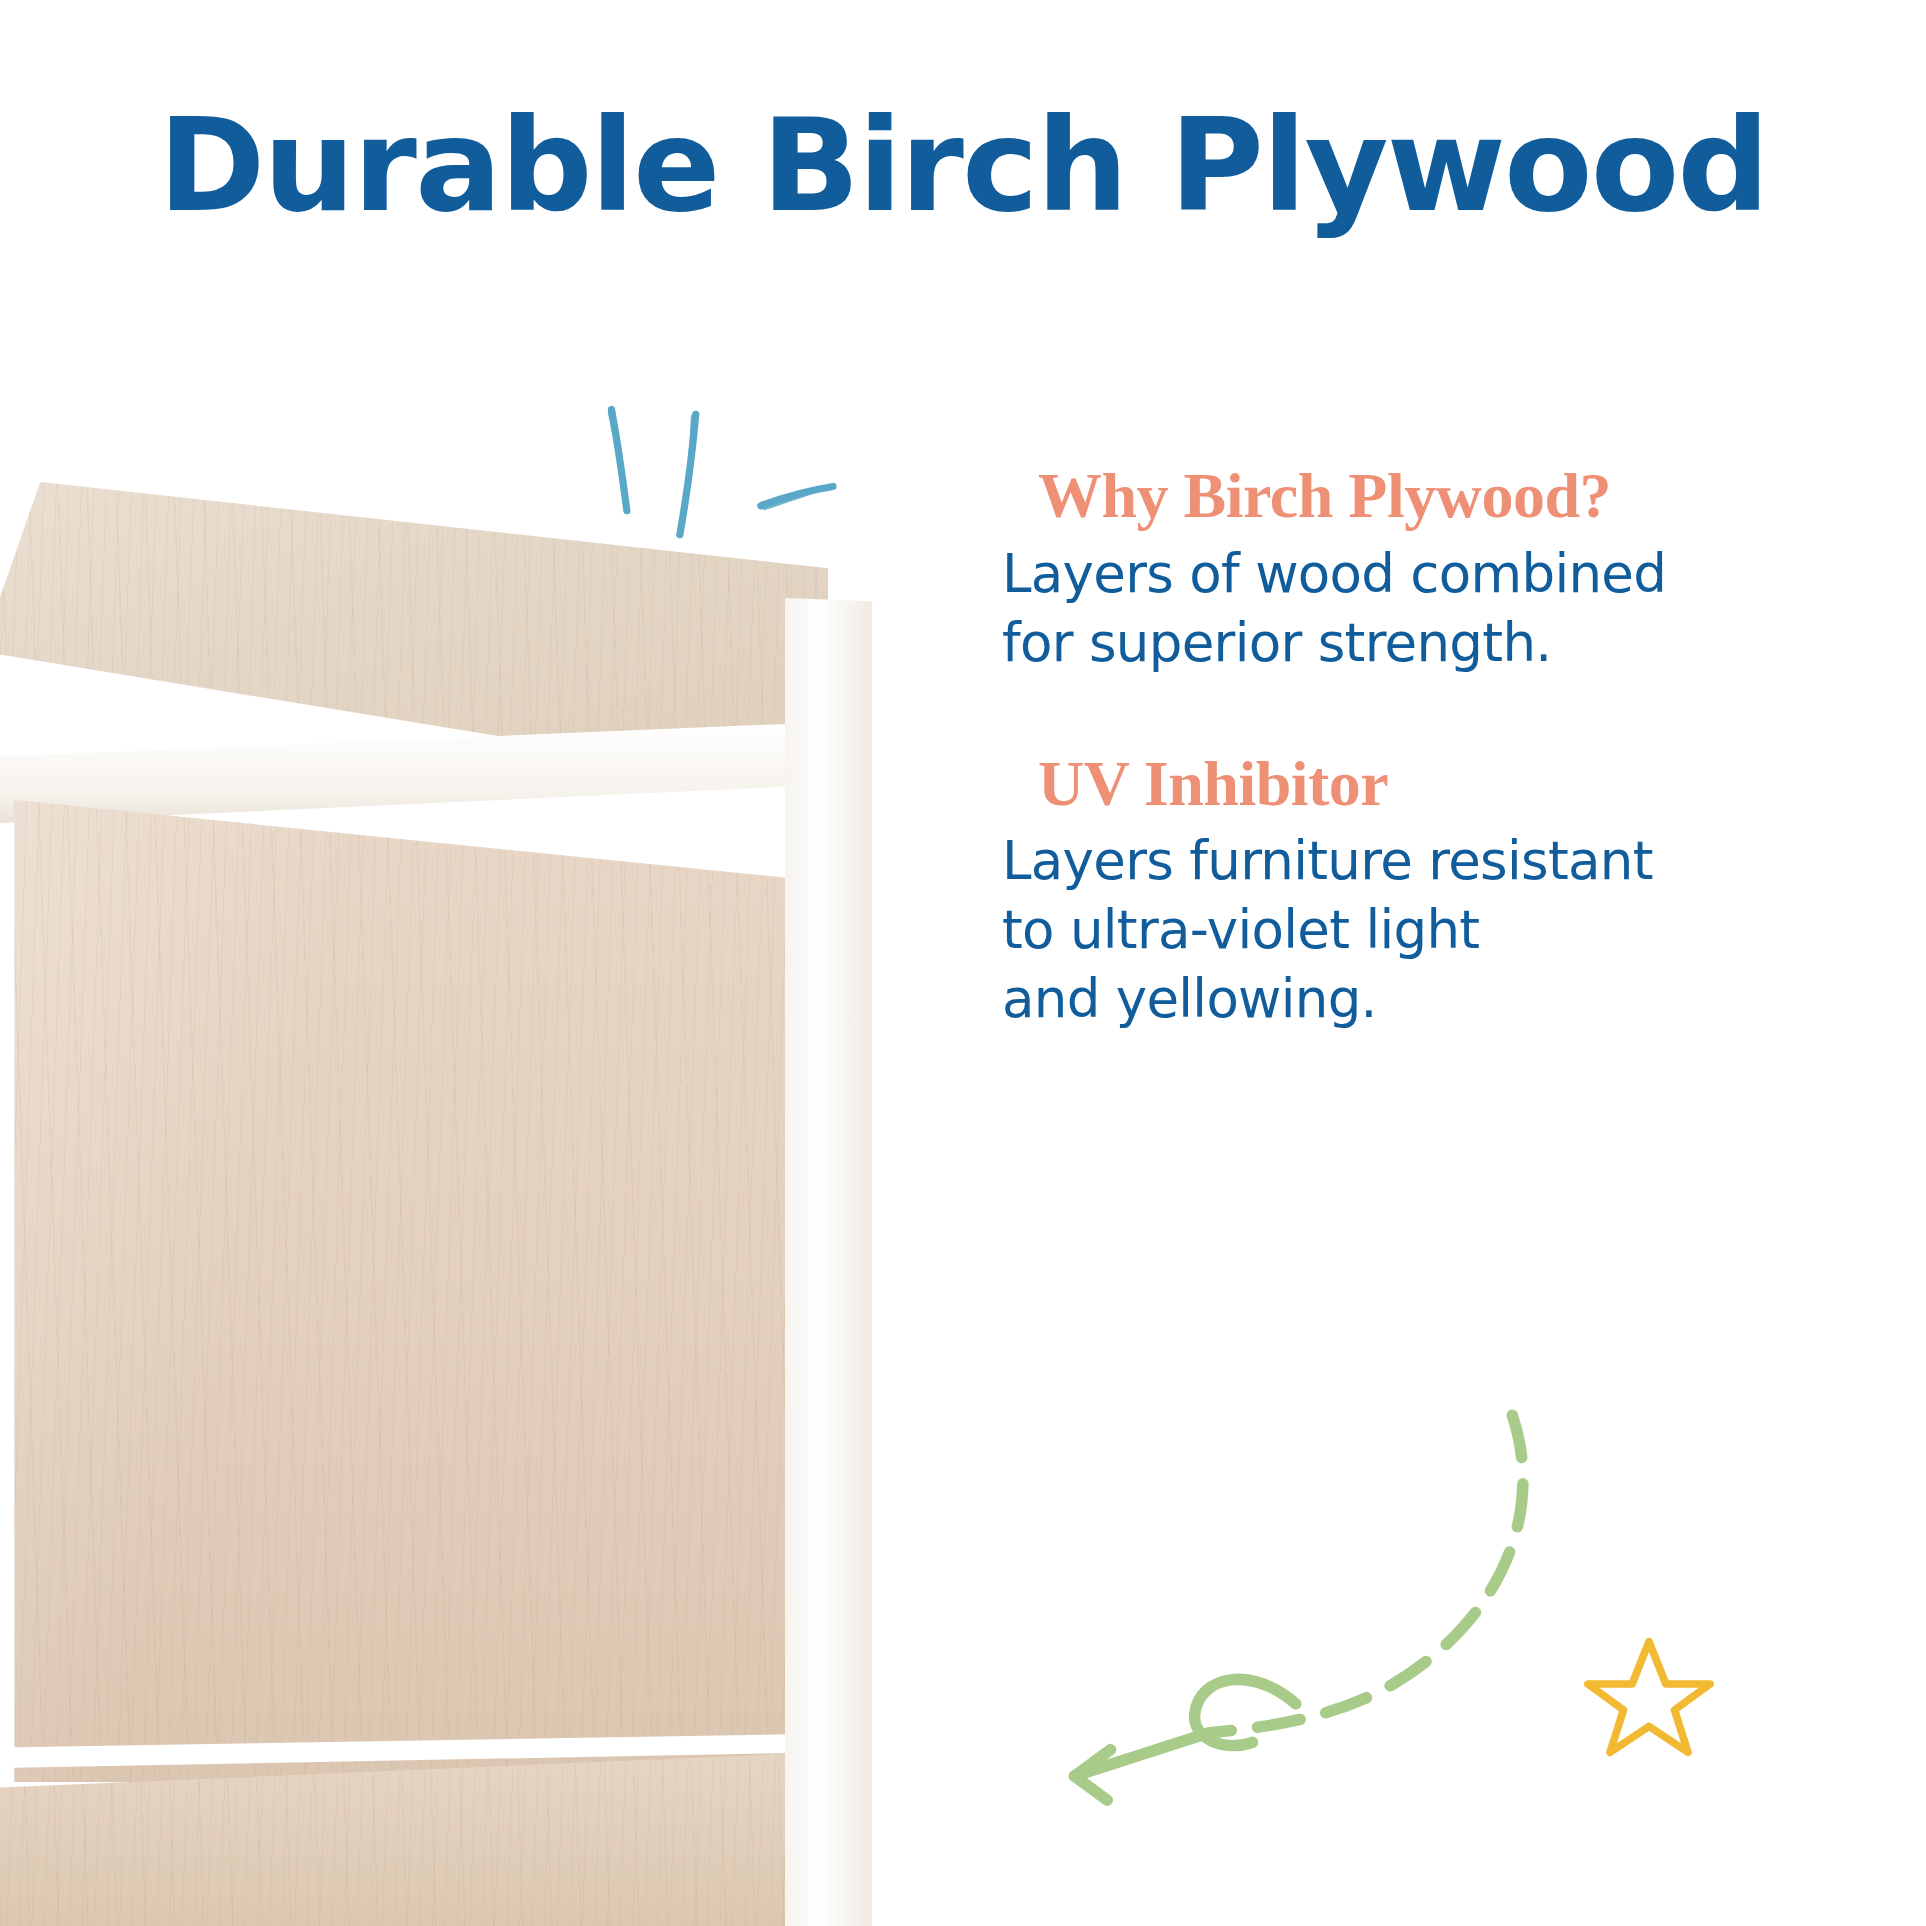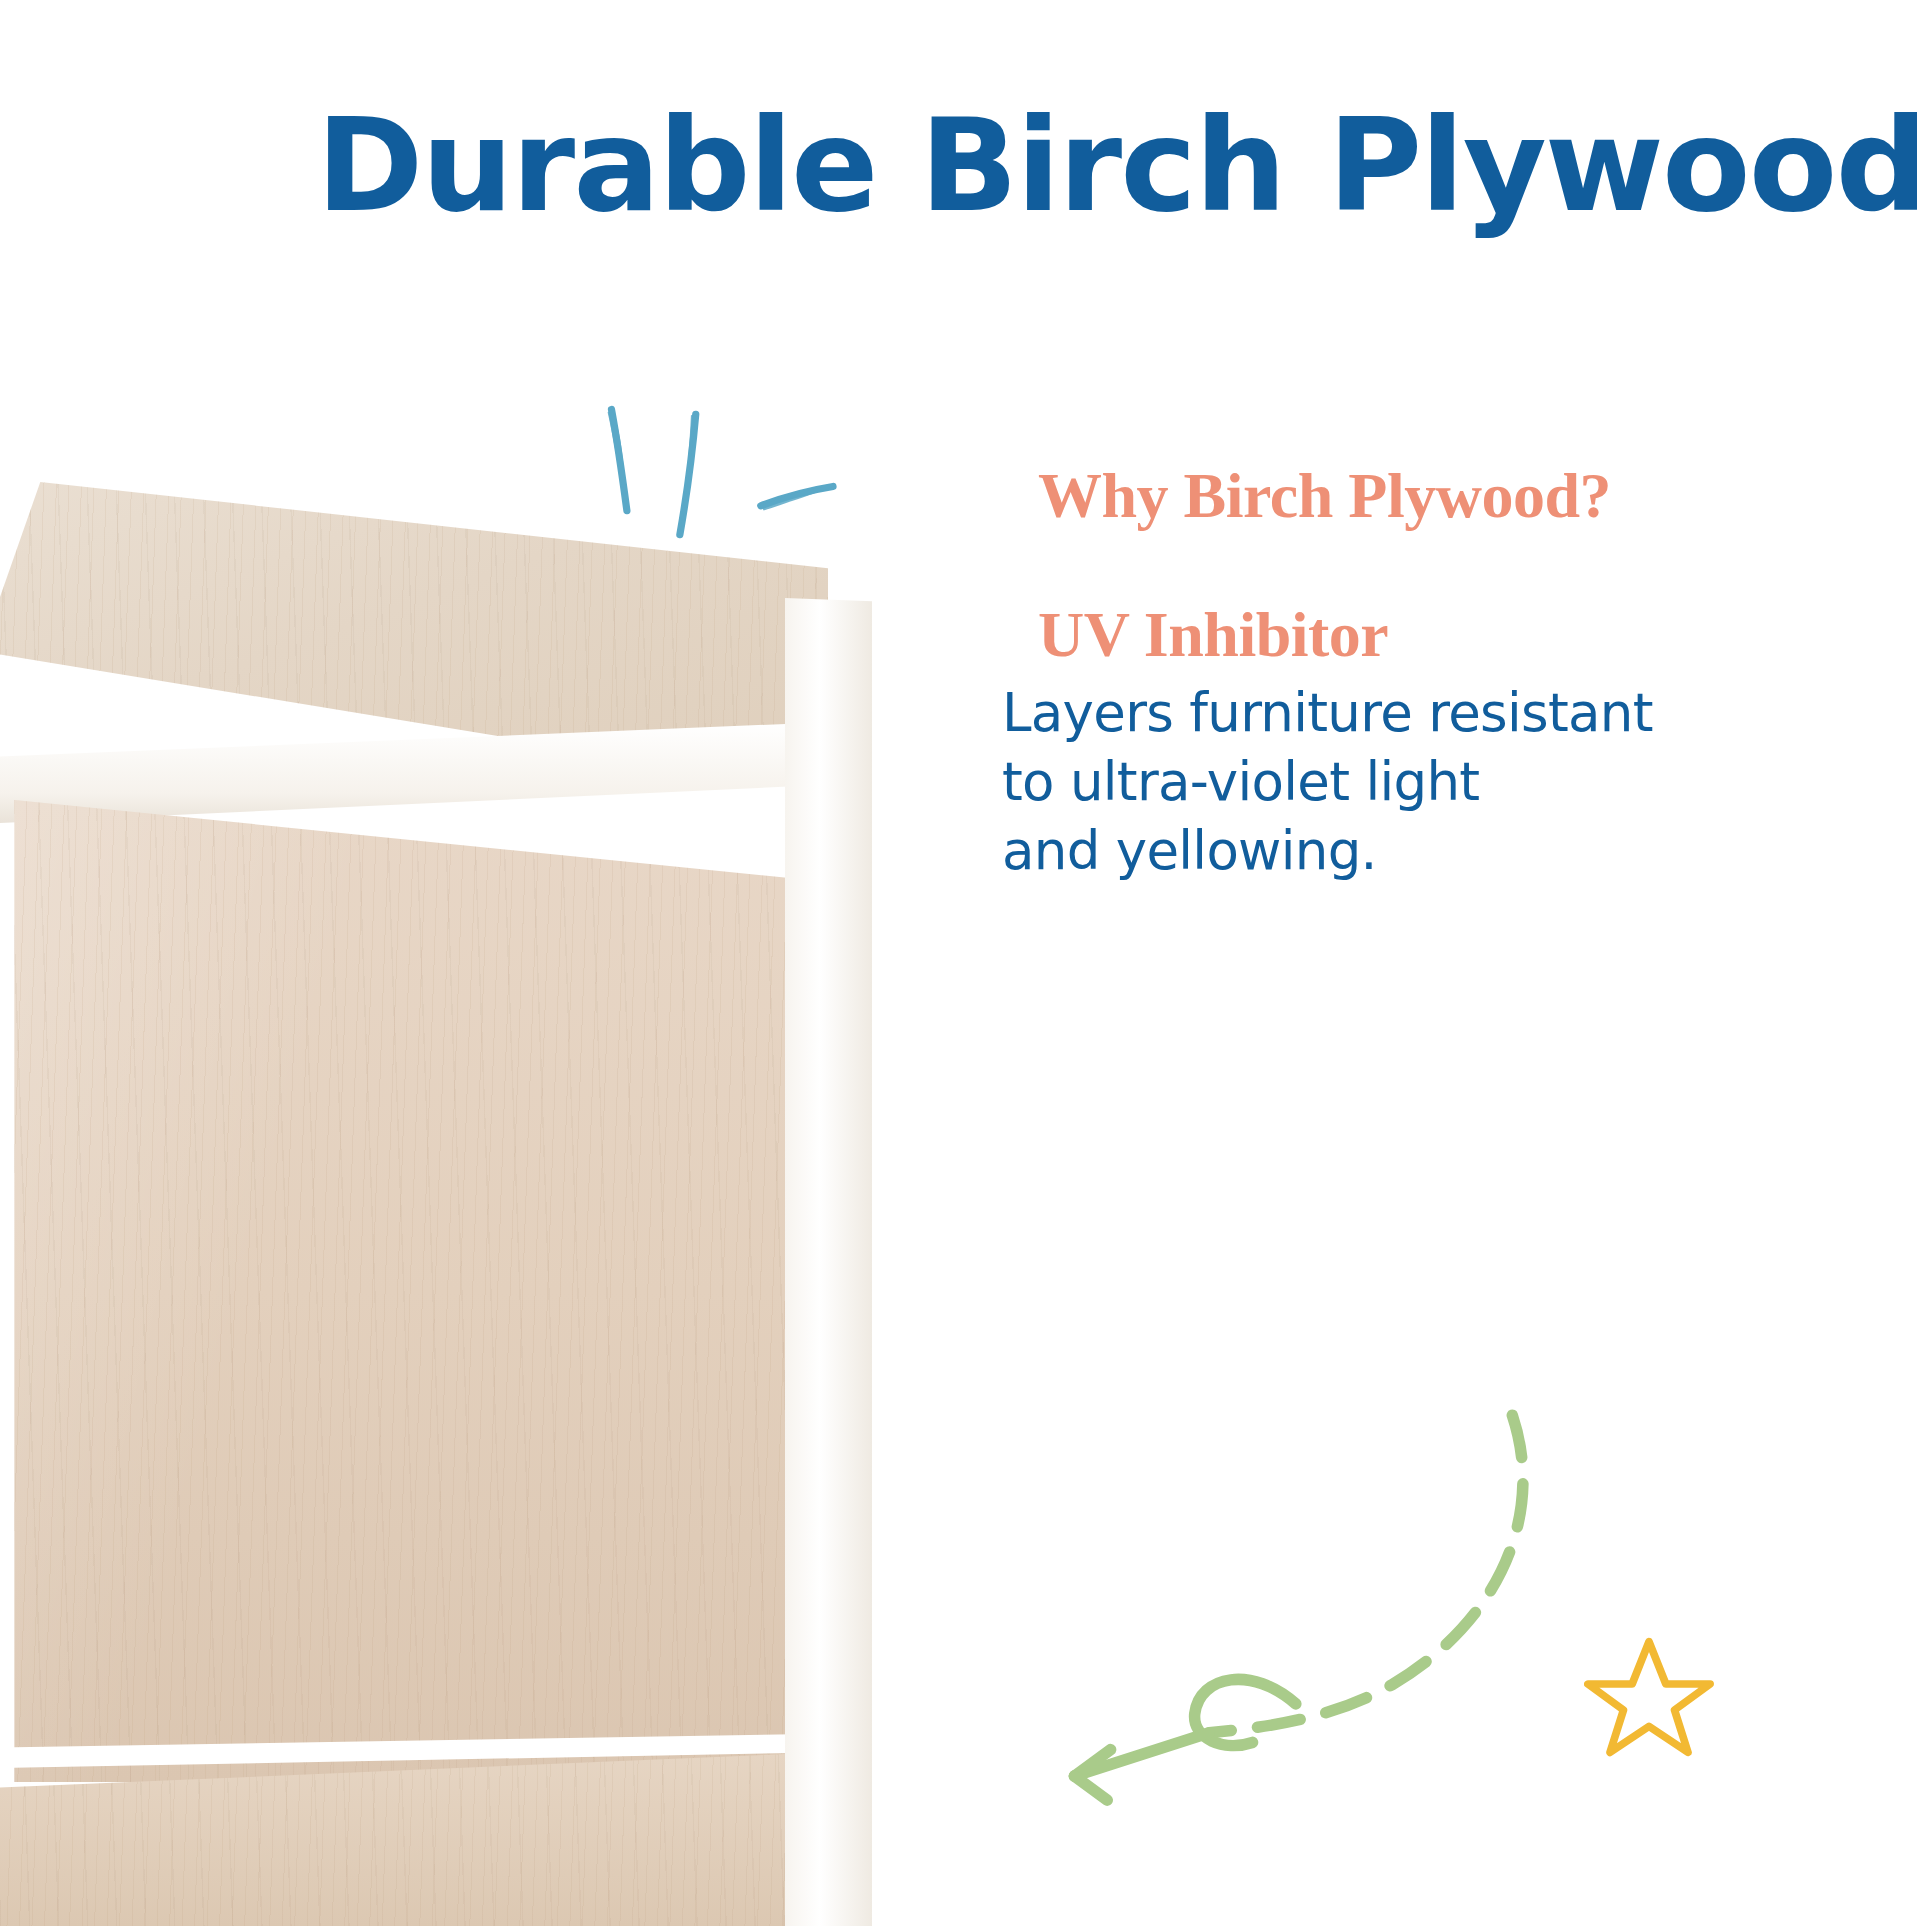--- a/index.html
+++ b/index.html
@@ -14,21 +14,21 @@
     overflow: hidden;
     font-family: "Liberation Sans", sans-serif;
   }
 
   
   .title {
     position: absolute;
     left: 0;
     top: 101px;
     width: 1926px;
-    text-align: right;
+    text-align: center;
     font-family: "DejaVu Sans", sans-serif;
     font-weight: bold;
     font-size: 129px;
     letter-spacing: -1.9px;
     color: #115d9c;
     line-height: 1;
   }
 
   
   .photo {
@@ -207,20 +207,22 @@
 </svg>
 
 <svg class="doodle-star" viewBox="0 0 270 270">
   <polygon points="135,20 170,108 262,108 188,162 216,250 135,196 54,250 82,162 8,108 100,108" fill="none" stroke="#f2b933" stroke-width="16" stroke-linejoin="round"></polygon>
 </svg>
 
 <div class="features">
 
   <div class="feature">
     <div class="f-head">Why Birch Plywood?</div>
+    <div class="f-body">Layers of wood combined
+for superior strength.</div>
   </div>
 
 
   <div class="feature">
     <div class="f-head">UV Inhibitor</div>
     <div class="f-body">Layers furniture resistant
 to ultra-violet light
 and yellowing.</div>
   </div>
 

